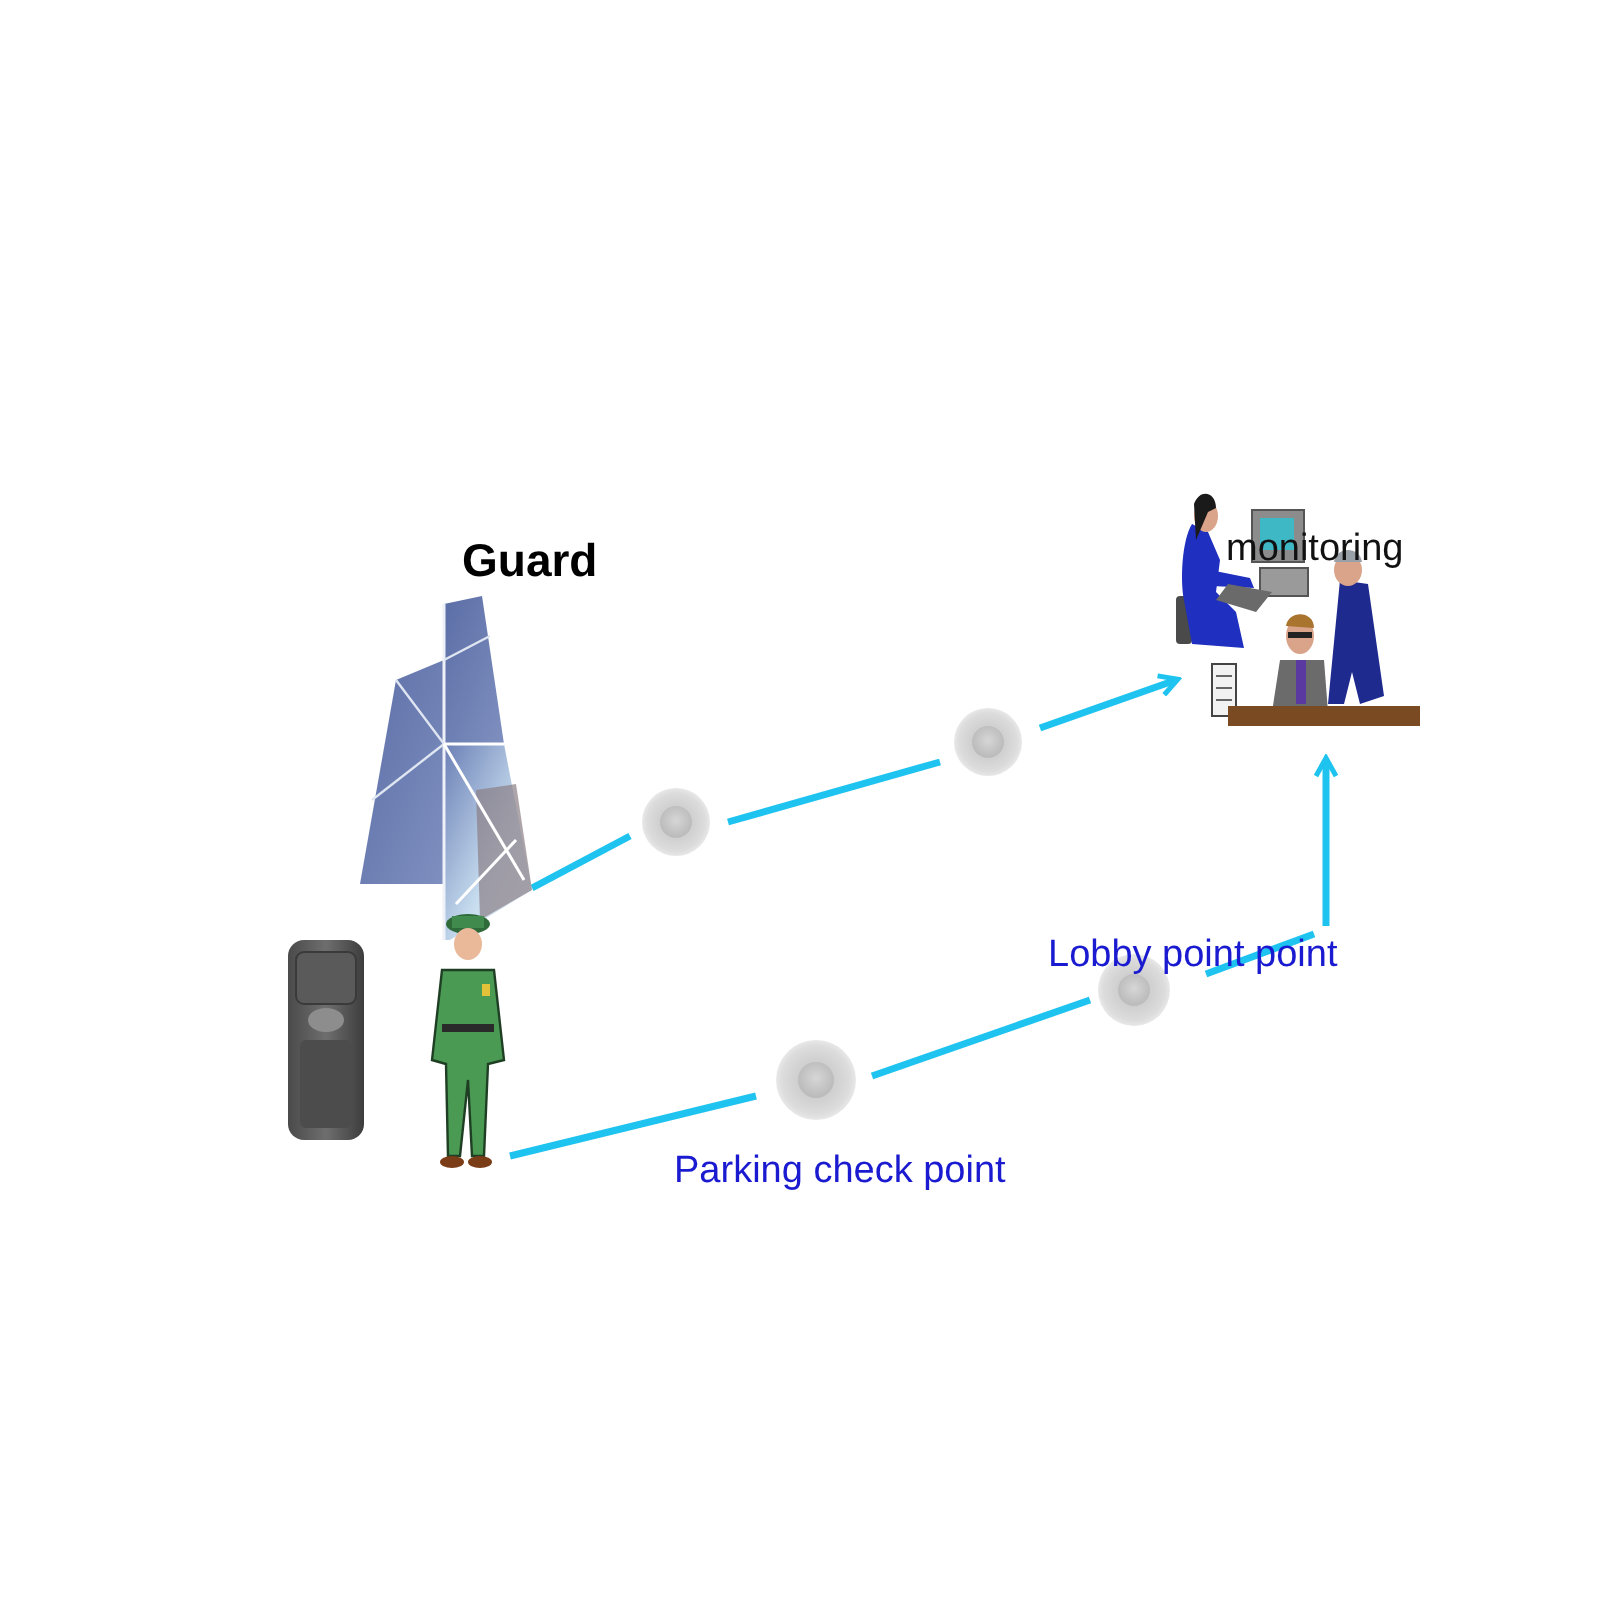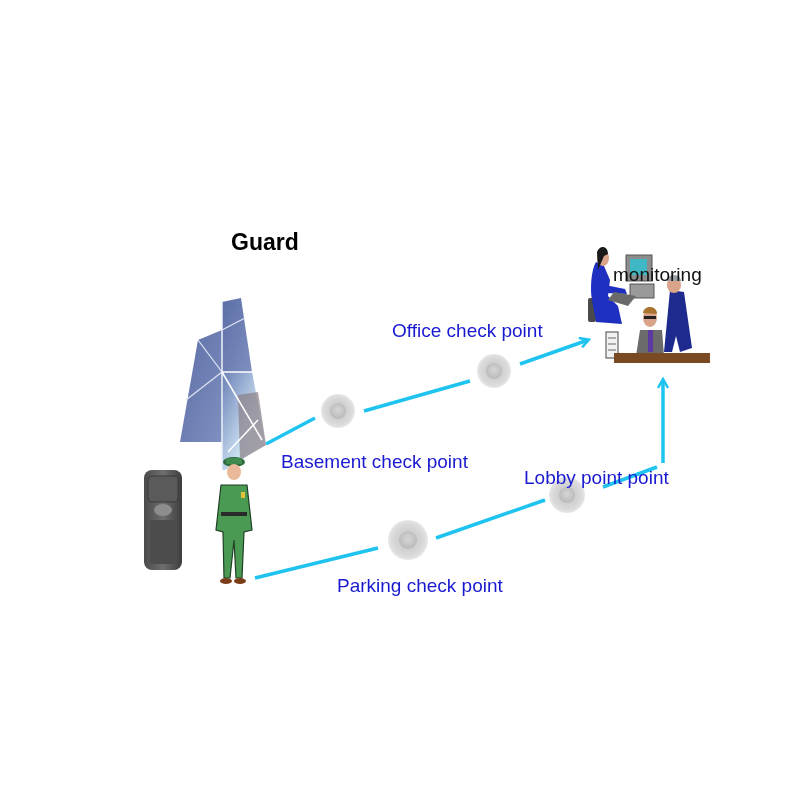--- a/index.html
+++ b/index.html
@@ -1,19 +1,19 @@
 <!DOCTYPE html>
 <html><head>
   <meta charset="utf-8">
   <style>
     html, body { margin: 0; padding: 0; background: #ffffff; }
     body { width: 800px; height: 800px; position: relative; overflow: hidden; font-family: "Liberation Sans", sans-serif; }
     .canvas { position: absolute; left: 0; top: 0; width: 800px; height: 800px; }
     .label { position: absolute; white-space: nowrap; font-family: "Liberation Sans", sans-serif; }
-    .title { font-weight: bold; font-size: 23px; color: #000000; }
+    .title { font-weight: bold; font-size: 23px; color: #000000; margin-top: 38px; }
     .mon { font-size: 19px; color: #111111; }
     .cp { font-size: 19px; color: #1a1ad0; }
     svg { position: absolute; left: 0; top: 0; }
   </style>
 </head>
 <body>
 
 <div class="canvas">
 
   <svg width="800" height="800">
@@ -133,18 +133,16 @@
       <line x1="608" y1="344" x2="616" y2="344" stroke="#666" stroke-width="1"></line>
       <line x1="608" y1="350" x2="616" y2="350" stroke="#666" stroke-width="1"></line>
 
       <rect x="614" y="353" width="96" height="10" fill="#7a4a22"></rect>
     </g>
   </svg>
 
   <div class="label title" style="left:231px; top:229px;">Guard</div>
   <div class="label mon" style="left:613px; top:226px;margin-top:38px;">monitoring</div>
 
-  <div class="label cp" style="left:392px; top:320px;">Office check point</div>
-  <div class="label cp" style="left:281px; top:451px;">Basement check point</div>
   <div class="label cp" style="left:524px; top:467px;">Lobby point point</div>
   <div class="label cp" style="left:337px; top:575px;text-align:right;">Parking check point</div>
 
 </div>
 
 </body></html>

